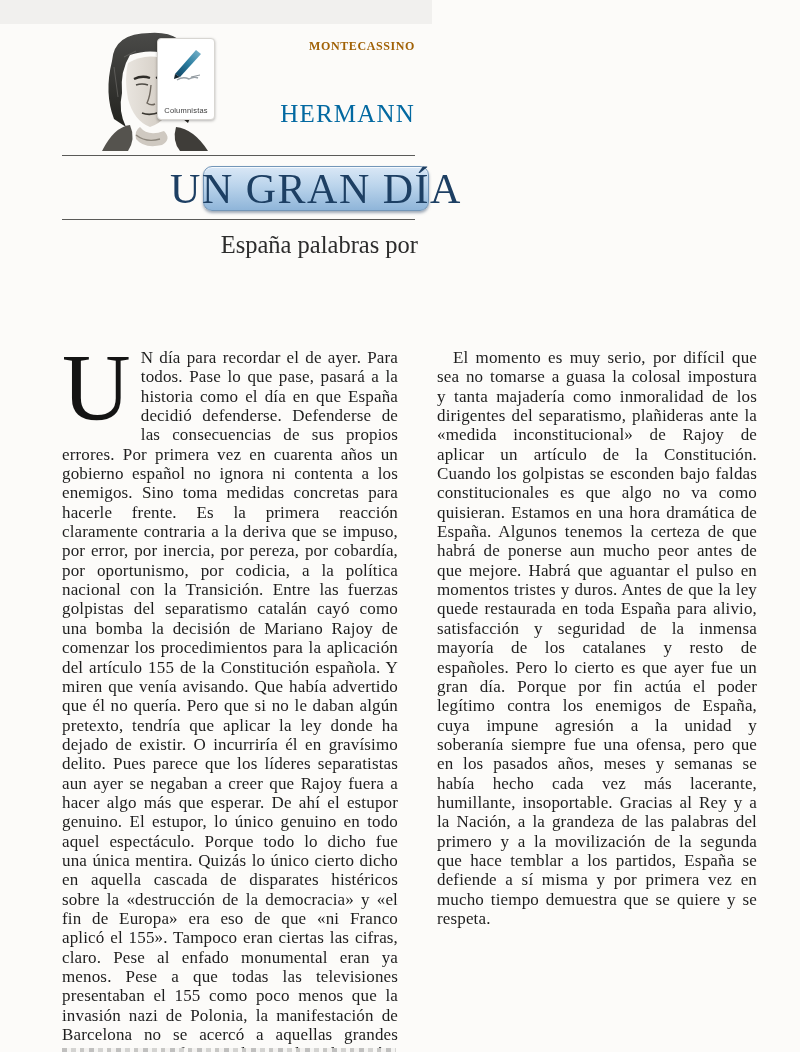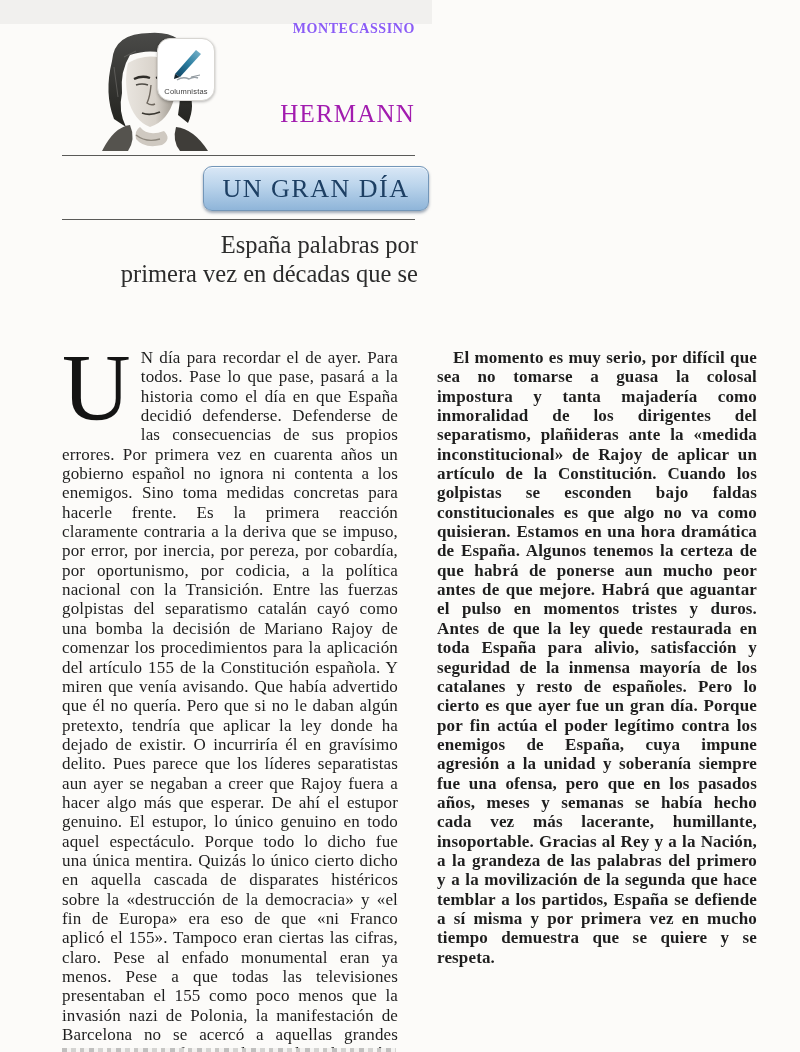--- a/index.html
+++ b/index.html
@@ -17,86 +17,86 @@
     background: #f1f0ee;
   }
   
   .portrait {
     position: absolute; left: 84px; top: 27px;
     width: 142px; height: 124px;
   }
   .portrait svg { width: 100%; height: 100%; display: block; }
   .colbadge {
     position: absolute; left: 157px; top: 38px;
-    width: 58px; height: 63px;
+    width: 58px; height: 82px;
     background: #ffffff;
     border: 1px solid #d8d6d2;
-    border-radius: 13px;
+    border-radius: 4px;
     box-shadow: 0 1px 3px rgba(0,0,0,.28);
     box-sizing: border-box;
   }
   .colbadge .pen { position: absolute; left: 9px; top: 4px; width: 40px; height: 42px; }
   .colbadge-label {
     position: absolute; left: 0; right: 0; bottom: 4px;
     text-align: center;
     font-family: "Liberation Sans", sans-serif;
     font-size: 7.5px; color: #3c3c3c; letter-spacing: .2px;
   }
   .section-label {
-    position: absolute; right: 385px; top: 21px;
-    font-size: 14px; font-weight: bold;
+    position: absolute; right: 385px; top: 39px;
+    font-size: 12px; font-weight: bold;
     letter-spacing: .6px;
-    color: #8b5cf6;
+    color: #a16207;
     white-space: nowrap;
   }
   .author-name {
     position: absolute; right: 385px; top: 101px;
     text-align: right;
     font-size: 25px; line-height: 25px;
-    color: #a21caf; letter-spacing: 1.2px;
+    color: #0369a1; letter-spacing: 1.2px;
   }
   .rule {
     position: absolute; left: 62px; width: 353px; height: 1px;
     background: #5a5a58;
   }
   .rule-1 { top: 155px; }
   .rule-2 { top: 219px; }
   .title-badge {
     position: absolute; left: 203px; top: 166px;
     width: 226px; height: 45px;
     border-radius: 9px;
     background: linear-gradient(180deg, #d9e7f6 0%, #bcd5ec 42%, #8fb5d9 100%);
     border: 1px solid #7396b8;
     box-shadow: 0 2px 3px rgba(80,100,125,.55), inset 0 1px 0 rgba(255,255,255,.75);
     display: flex; align-items: center; justify-content: center;
     box-sizing: border-box;
     cursor: pointer;
   }
   .title-badge span {
-    font-size: 26px; color: #1d3f63; letter-spacing: 1.5px;
+    font-size: 42px; color: #1d3f63; letter-spacing: 1.5px;
     white-space: nowrap;
   }
   .subtitle {
     position: absolute; left: 58px; top: 231px; width: 360px;
     text-align: right;
     font-size: 24.5px; line-height: 28.5px;
     color: #2c2c2c;
   }
   
   .col {
     position: absolute; top: 348px;
     font-size: 17px; line-height: 19.35px;
     letter-spacing: .15px; word-spacing: .5px;
     text-align: justify;
     color: #1e1e1e;
   }
   .col p { margin: 0; }
   .col-left  { left: 62px;  width: 336px; height: 700px; overflow: hidden; }
   .col-right { left: 437px; width: 320px; }
-  .col-right p { text-indent: 16px; font-weight: bold; }
+  .col-right p { text-indent: 16px; }
   .dropcap {
     float: left;
     font-size: 95px; line-height: 75px;
     padding: 3px 10px 0 0;
     color: #141414;
   }
   .clipped-line {
     position: absolute; left: 62px; top: 1048px;
     width: 334px; height: 4px;
     opacity: .55;
@@ -175,21 +175,20 @@
   <div class="rule rule-1"></div>
 
   <div class="title-badge">
     <span>UN GRAN DÍA</span>
   </div>
 
   <div class="rule rule-2"></div>
 
   <div class="subtitle">
     <div>España palabras por</div>
-    <div>primera vez en décadas que se</div>
   </div>
 
   <div class="col col-left">
     <p><span class="dropcap">U</span><span>N día para recordar el de ayer. Para todos. Pase lo que pase, pasará a la historia como el día en que España decidió defenderse. Defenderse de las consecuencias de sus propios errores. Por primera vez en cuarenta años un gobierno español no ignora ni contenta a los enemigos. Sino toma medidas concretas para hacerle frente. Es la primera reacción claramente contraria a la deriva que se impuso, por error, por inercia, por pereza, por cobardía, por oportunismo, por codicia, a la política nacional con la Transición. Entre las fuerzas golpistas del separatismo catalán cayó como una bomba la decisión de Mariano Rajoy de comenzar los procedimientos para la aplicación del artículo 155 de la Constitución española. Y miren que venía avisando. Que había advertido que él no quería. Pero que si no le daban algún pretexto, tendría que aplicar la ley donde ha dejado de existir. O incurriría él en gravísimo delito. Pues parece que los líderes separatistas aun ayer se negaban a creer que Rajoy fuera a hacer algo más que esperar. De ahí el estupor genuino. El estupor, lo único genuino en todo aquel espectáculo. Porque todo lo dicho fue una única mentira. Quizás lo único cierto dicho en aquella cascada de disparates histéricos sobre la «destrucción de la democracia» y «el fin de Europa» era eso de que «ni Franco aplicó el 155». Tampoco eran ciertas las cifras, claro. Pese al enfado monumental eran ya menos. Pese a que todas las televisiones presentaban el 155 como poco menos que la invasión nazi de Polonia, la manifestación de Barcelona no se acercó a aquellas grandes concentraciones festivas de cuando todos creían que la independencia era gratis.</span></p>
   </div>
 
   <div class="col col-right">
     <p>El momento es muy serio, por difícil que sea no tomarse a guasa la colosal impostura y tanta majadería como inmoralidad de los dirigentes del separatismo, plañideras ante la «medida inconstitucional» de Rajoy de aplicar un artículo de la Constitución. Cuando los golpistas se esconden bajo faldas constitucionales es que algo no va como quisieran. Estamos en una hora dramática de España. Algunos tenemos la certeza de que habrá de ponerse aun mucho peor antes de que mejore. Habrá que aguantar el pulso en momentos tristes y duros. Antes de que la ley quede restaurada en toda España para alivio, satisfacción y seguridad de la inmensa mayoría de los catalanes y resto de españoles. Pero lo cierto es que ayer fue un gran día. Porque por fin actúa el poder legítimo contra los enemigos de España, cuya impune agresión a la unidad y soberanía siempre fue una ofensa, pero que en los pasados años, meses y semanas se había hecho cada vez más lacerante, humillante, insoportable. Gracias al Rey y a la Nación, a la grandeza de las palabras del primero y a la movilización de la segunda que hace temblar a los partidos, España se defiende a sí misma y por primera vez en mucho tiempo demuestra que se quiere y se respeta.</p>
   </div>
 

